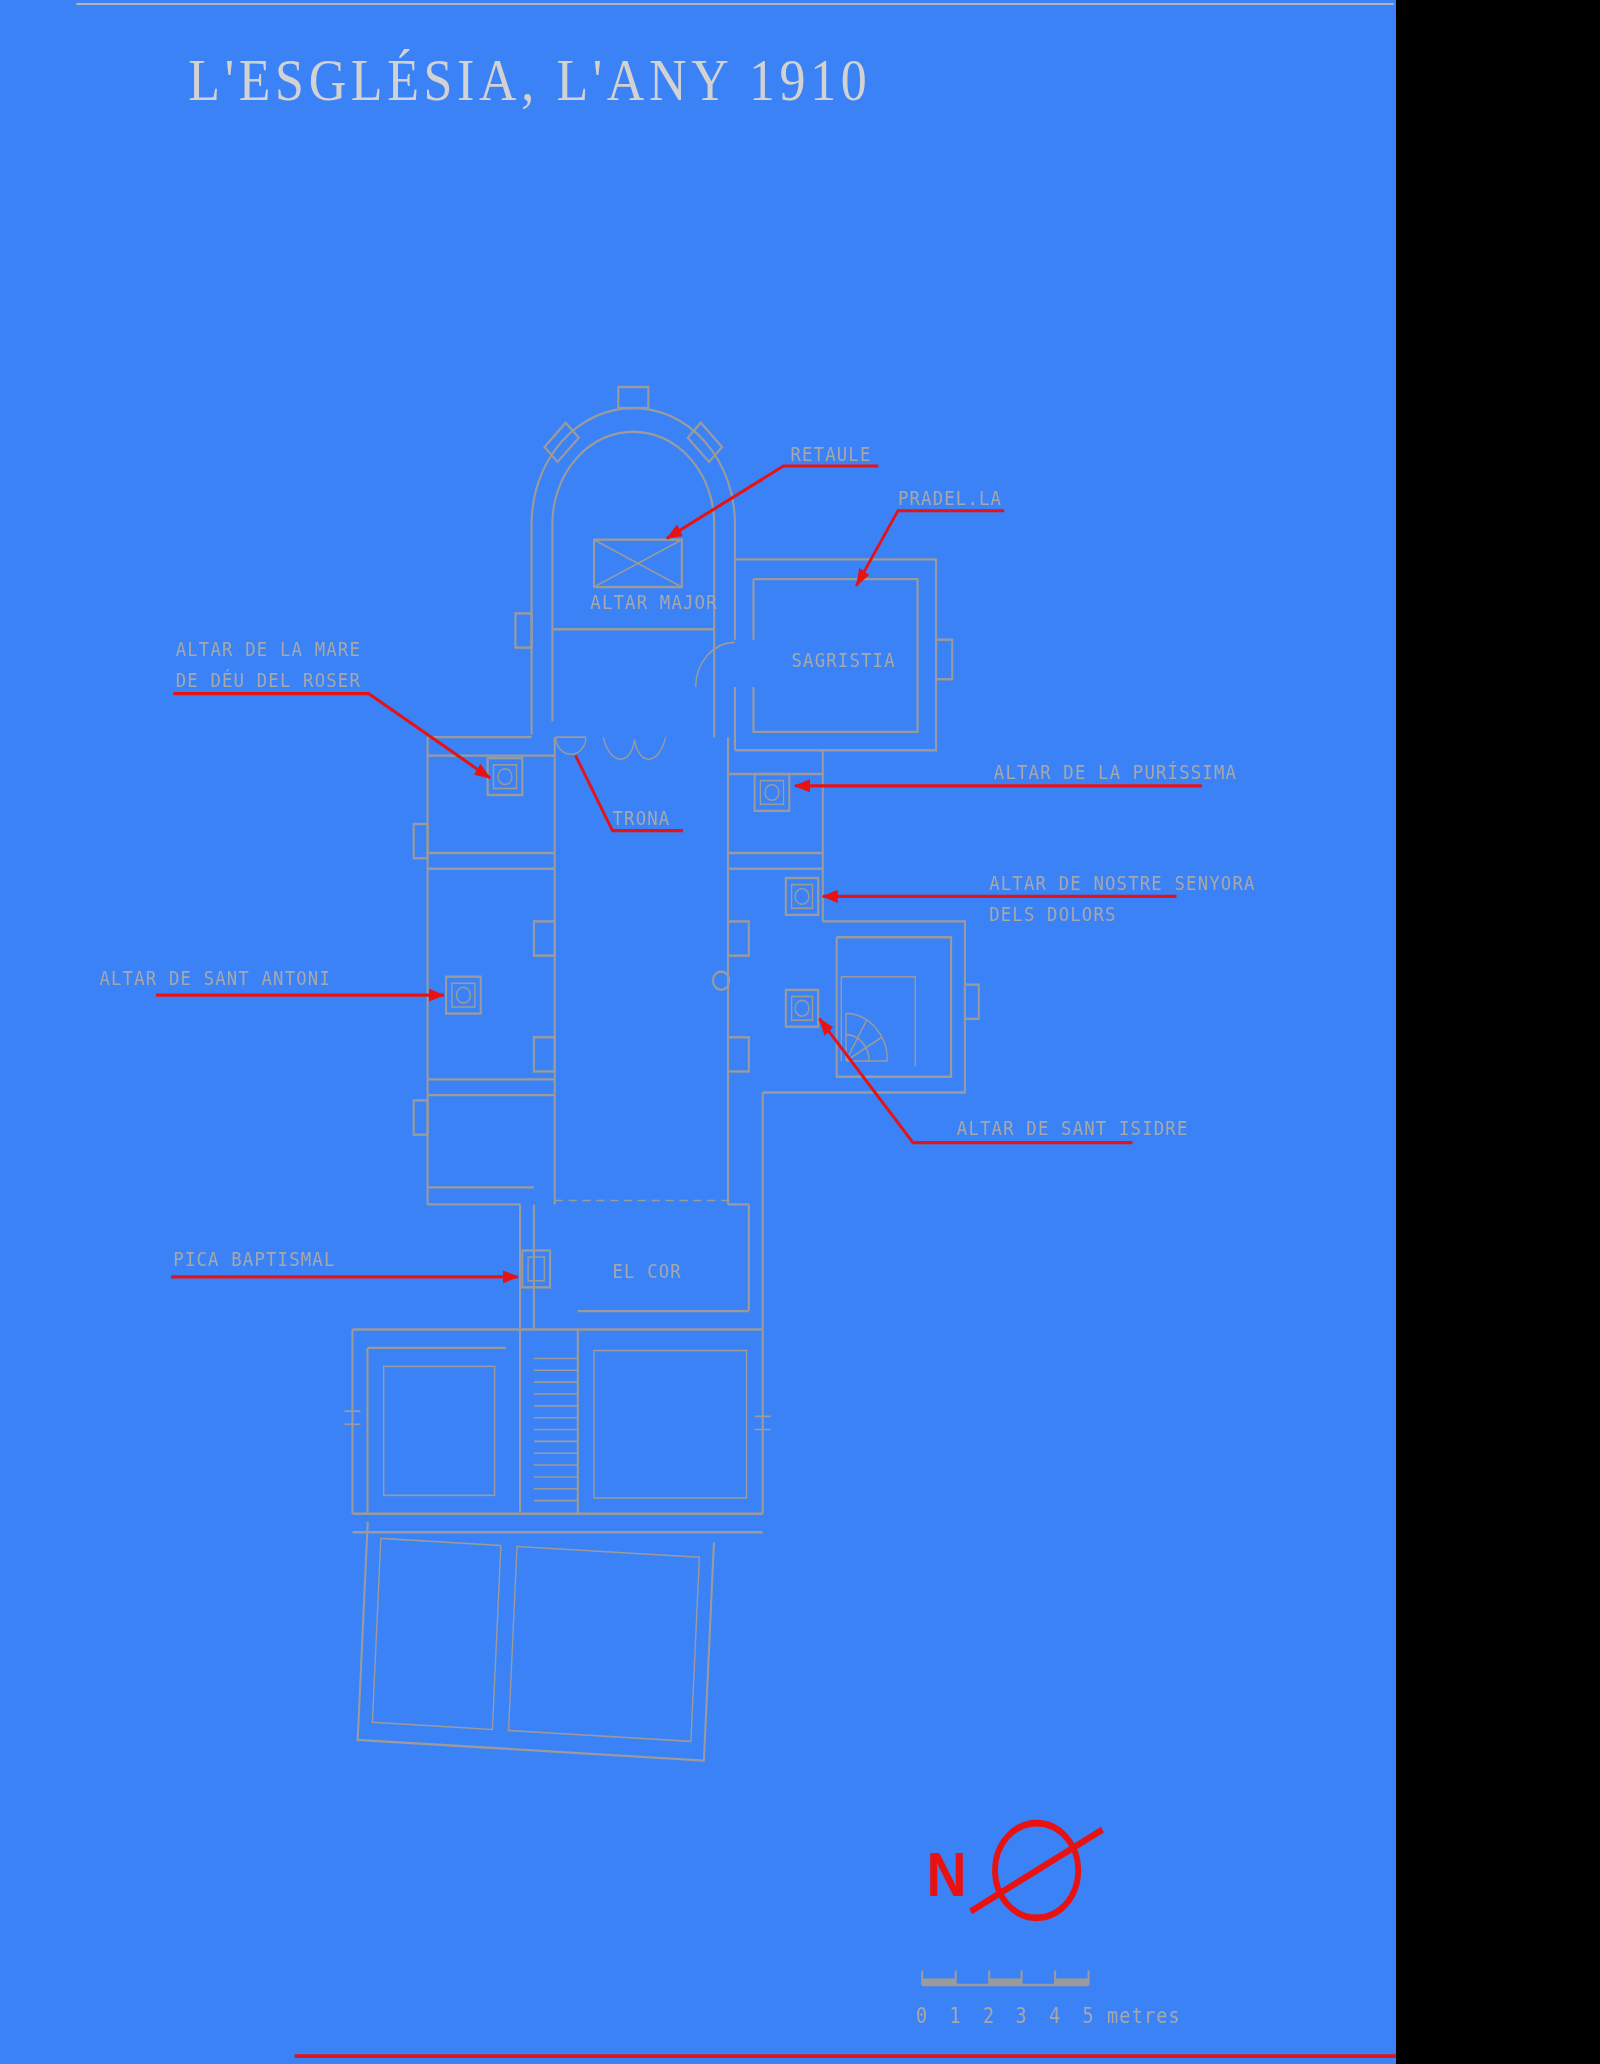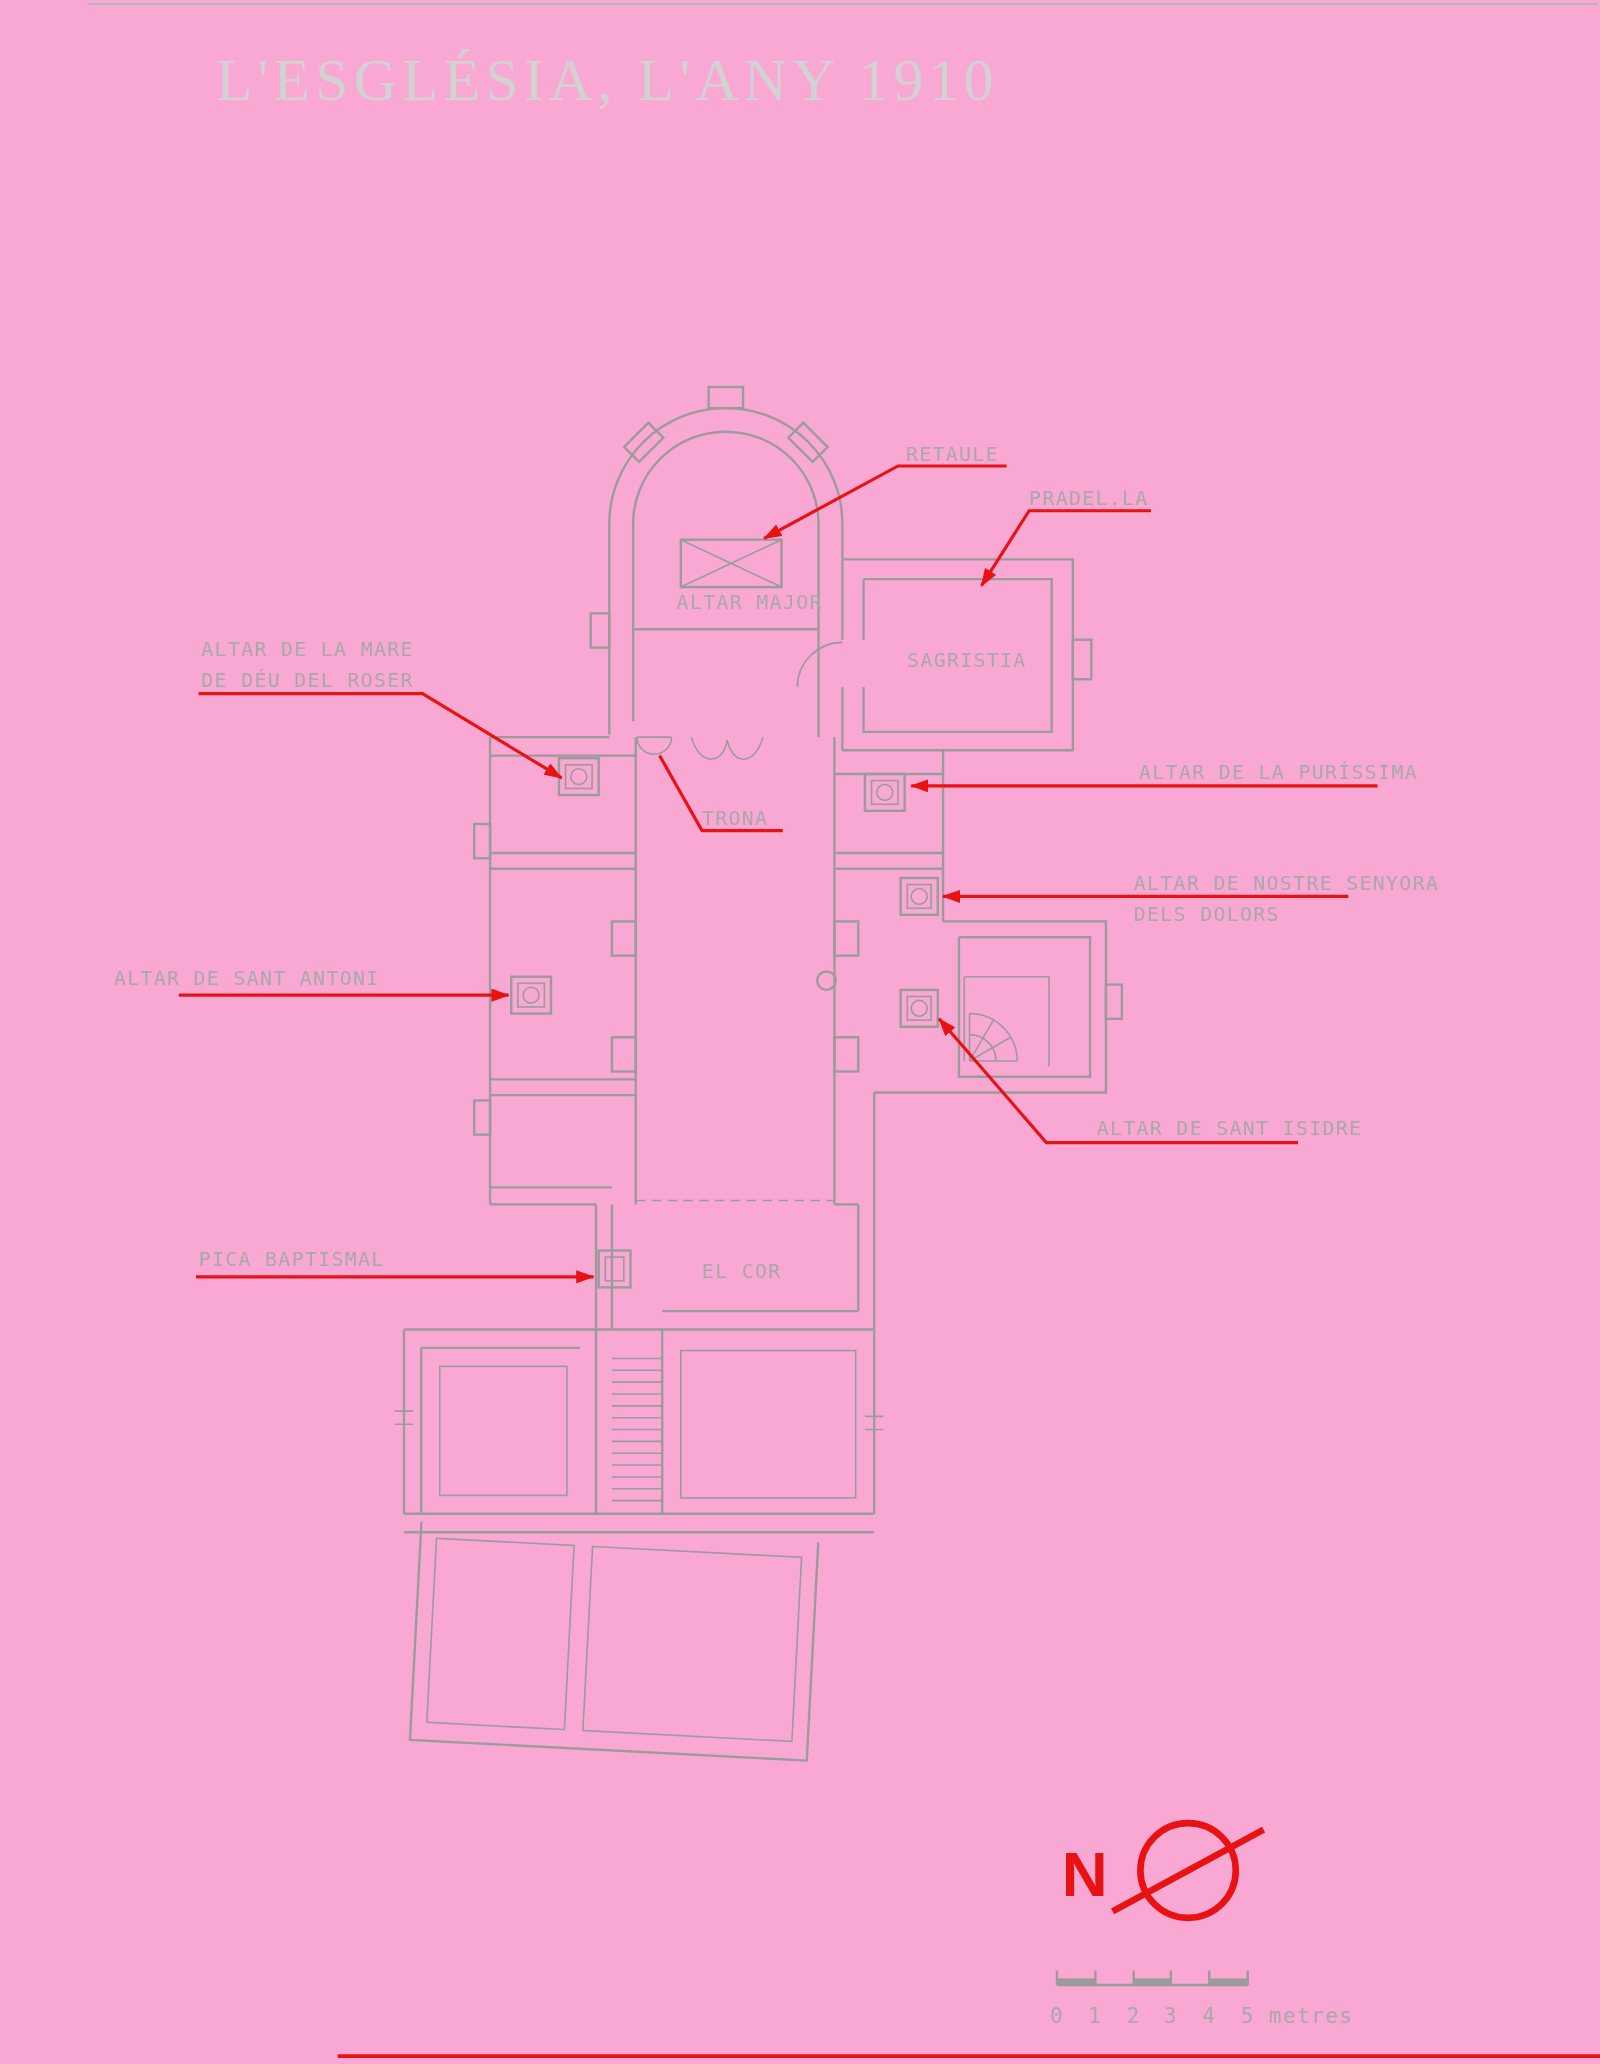--- a/index.html
+++ b/index.html
@@ -1,16 +1,16 @@
 <!DOCTYPE html>
 <html><head>
 <meta charset="utf-8">
 <style>
   html,body{margin:0;padding:0;background:#000;}
-  .page{position:relative;width:1600px;height:2064px;background:#f9a8d4;overflow:hidden;}
+  .page{position:relative;width:1396px;height:2064px;background:#3b82f6;overflow:hidden;}
   svg{display:block;width:100%;height:100%;}
   .plan{stroke:#9b9b9b;fill:none;stroke-width:1.8;}
   .plan rect,.plan circle,.plan path,.plan line{fill:none;}
   .thin{stroke-width:1.2;}
   .dashed{stroke-dasharray:7 5;}
   .red{stroke:#e81212;fill:none;stroke-width:2.4;}
   .thick{stroke-width:5;}
   .grayfill{fill:#9b9b9b;stroke:none;}
   text{fill:#a8a8a8;font-family:"DejaVu Sans Mono","Liberation Mono",monospace;font-size:15px;letter-spacing:1px;stroke:none;}
   .title{fill:#d2d2d2;font-family:"Liberation Serif","DejaVu Serif",serif;font-size:45px;letter-spacing:4px;}

